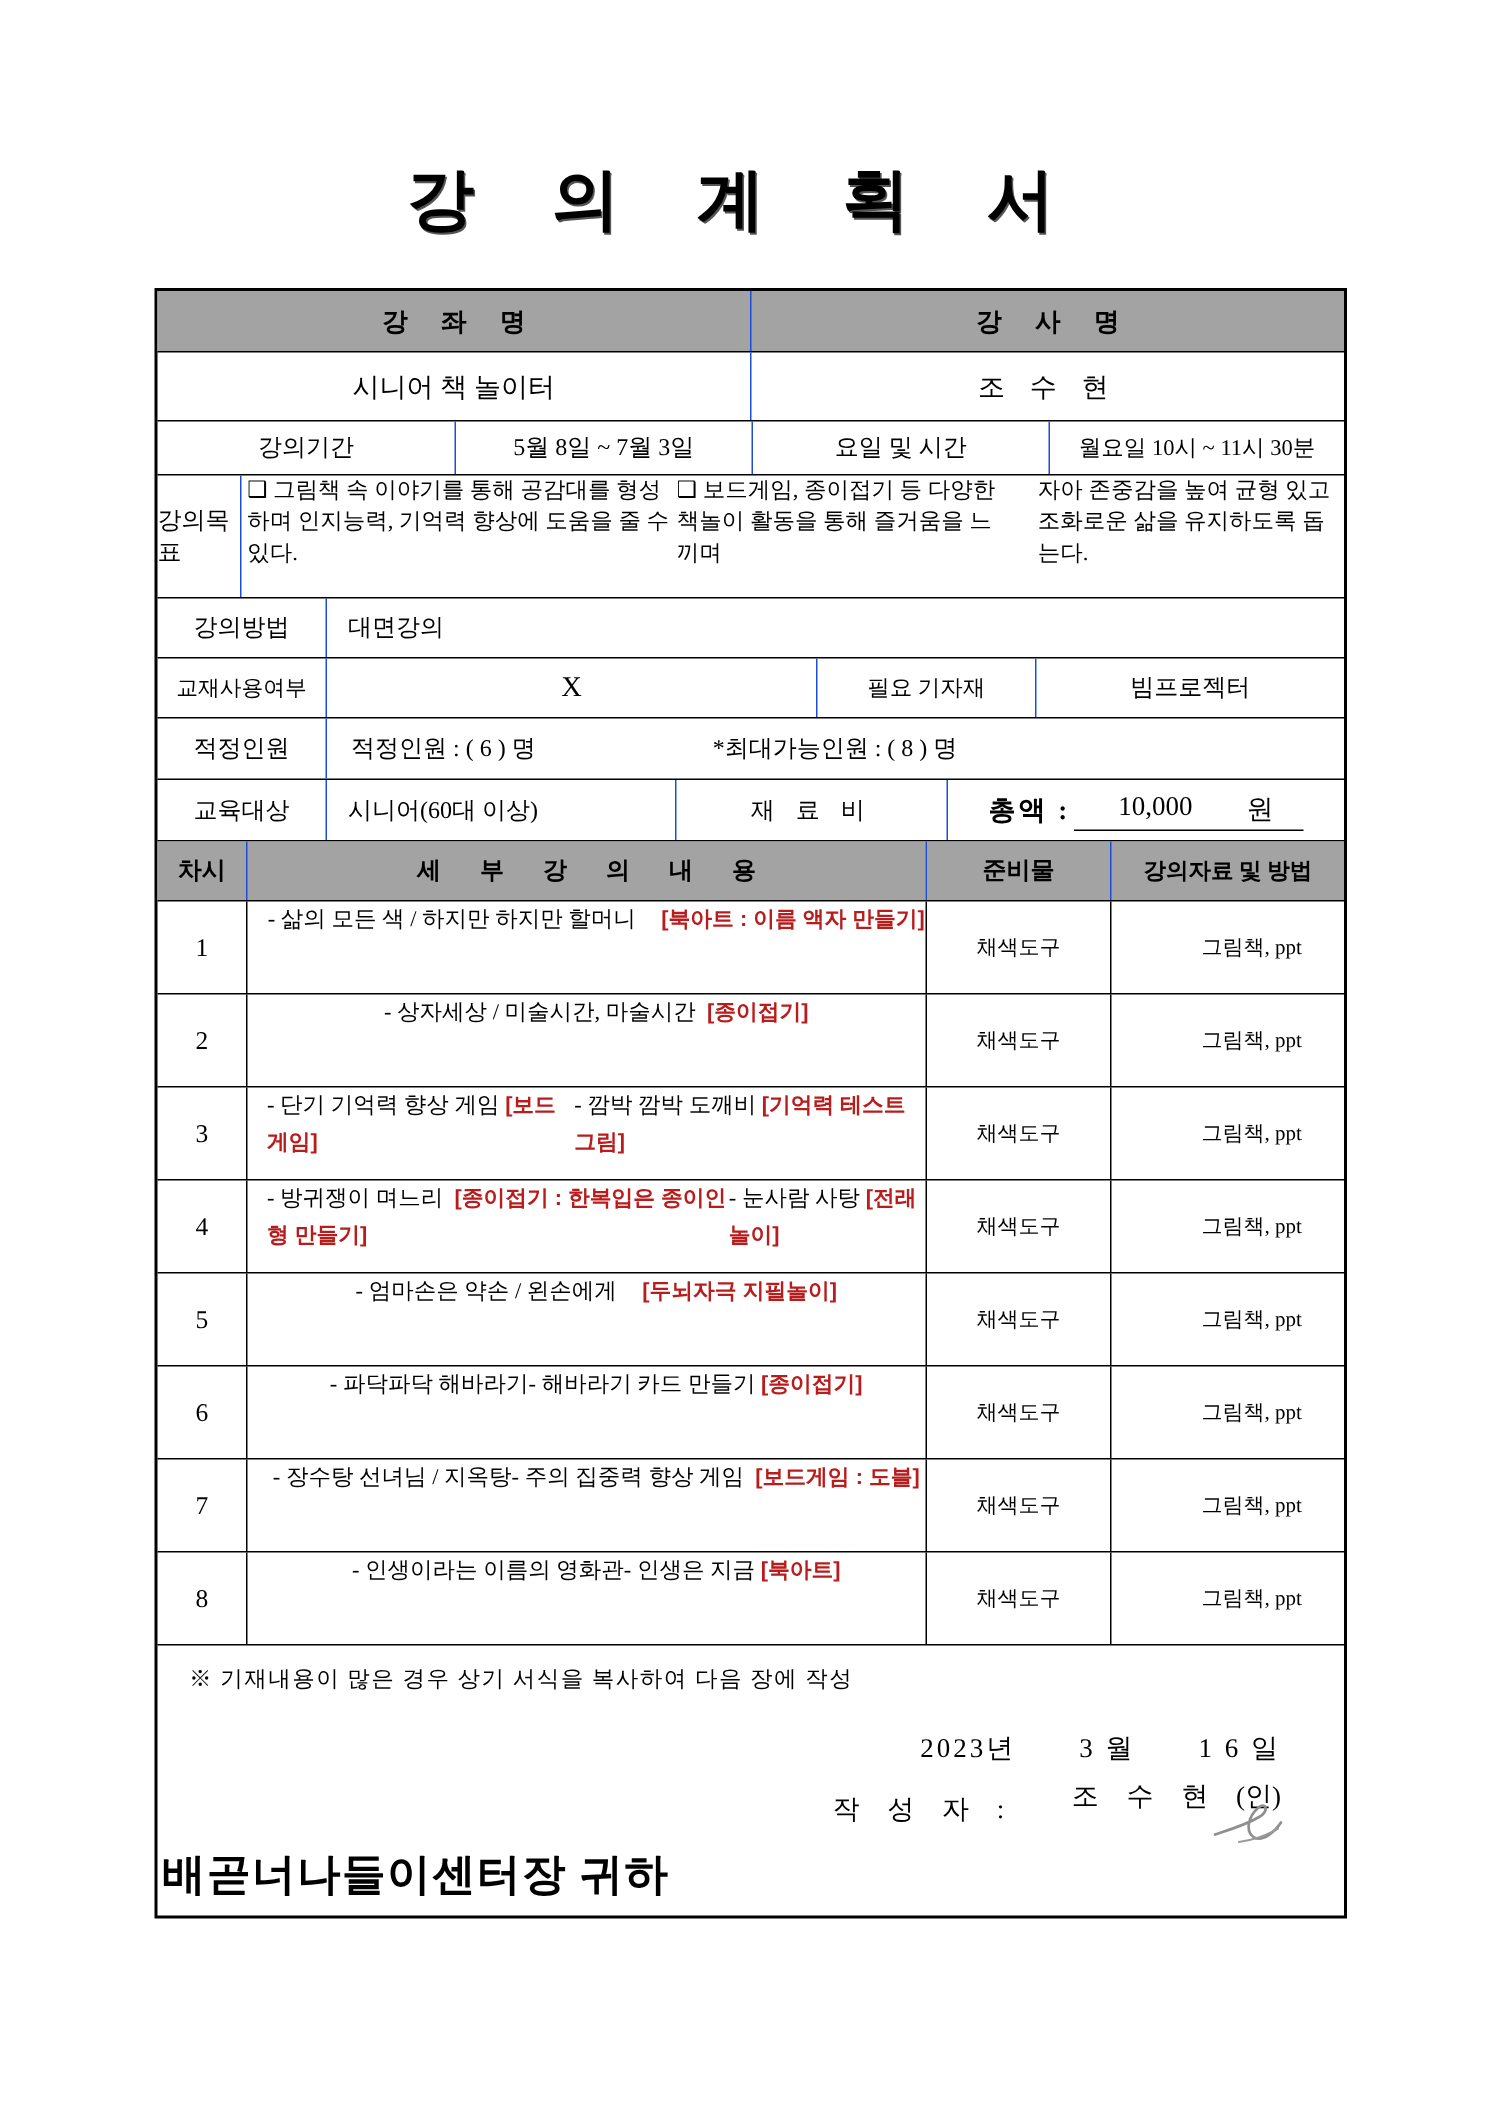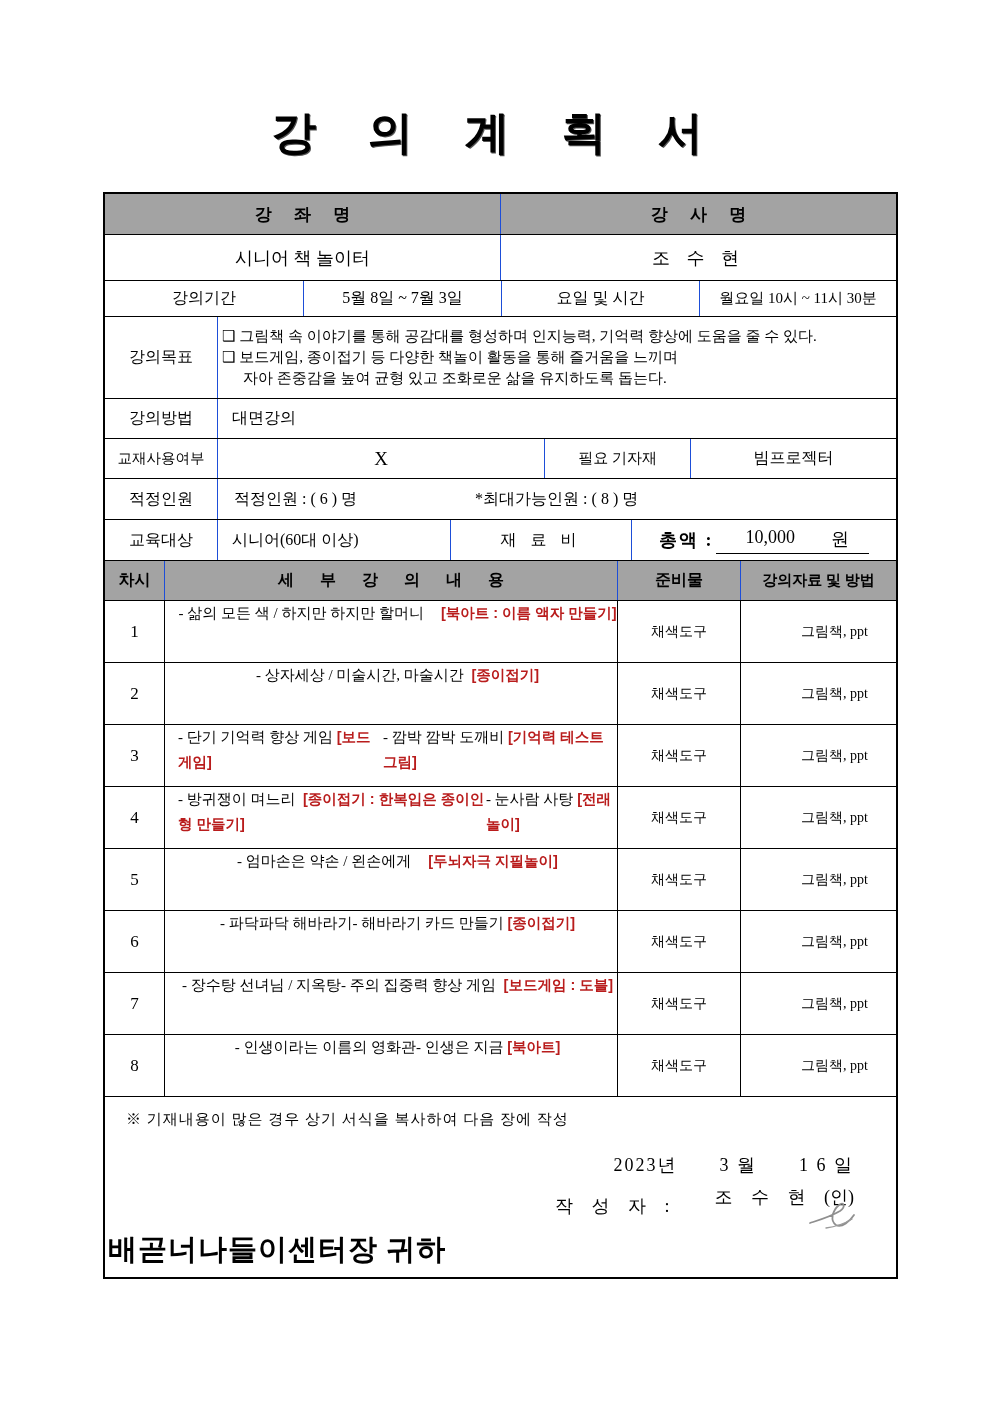--- a/index.html
+++ b/index.html
@@ -44,21 +44,21 @@
   .w-q { width:198px; }
   .w-label { width:112px; }
   .w-x { width:327px; }
   .w-eq { width:146px; }
   .w-target { width:233px; }
   .w-mat { width:181px; }
   .w-no { width:59px; }
   .w-content { width:453px; }
   .w-prep { width:123px; }
 
-  .goal-cell { flex-direction:column; align-items:flex-start; justify-content:center;
+  .goal-cell { flex-direction:row; align-items:flex-start; justify-content:center;
     padding-left:4px; font-size:15px; line-height:21px; }
   .goal-indent { padding-left:21px; }
 
   .cap-cell { justify-content:flex-start; padding-left:16px; gap:118px; }
 
   .total-cell { font-size:18px; gap:0; }
   .total-label { font-weight:bold; letter-spacing:2px; }
   .total-line { border-bottom:1.5px solid #000; display:inline-flex; gap:36px;
     padding:0 20px 2px 30px; margin-left:2px; }
 

